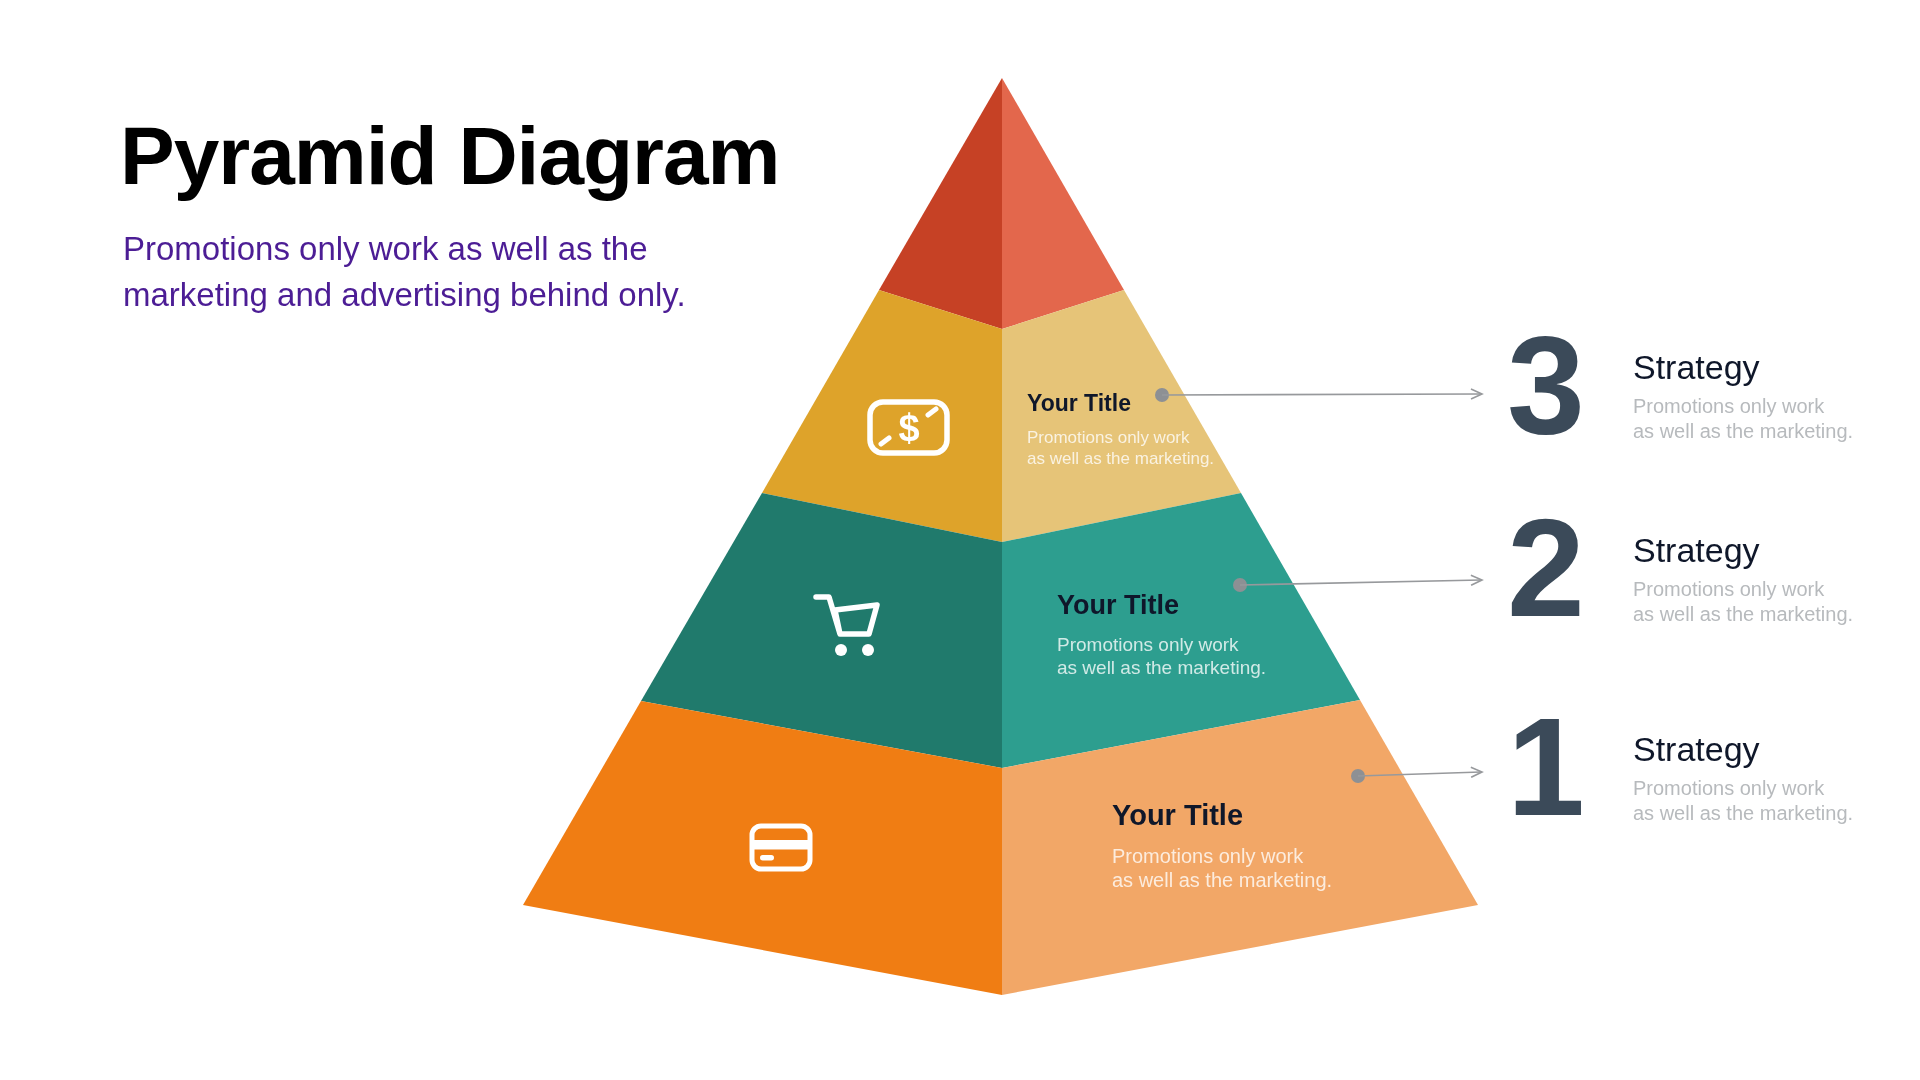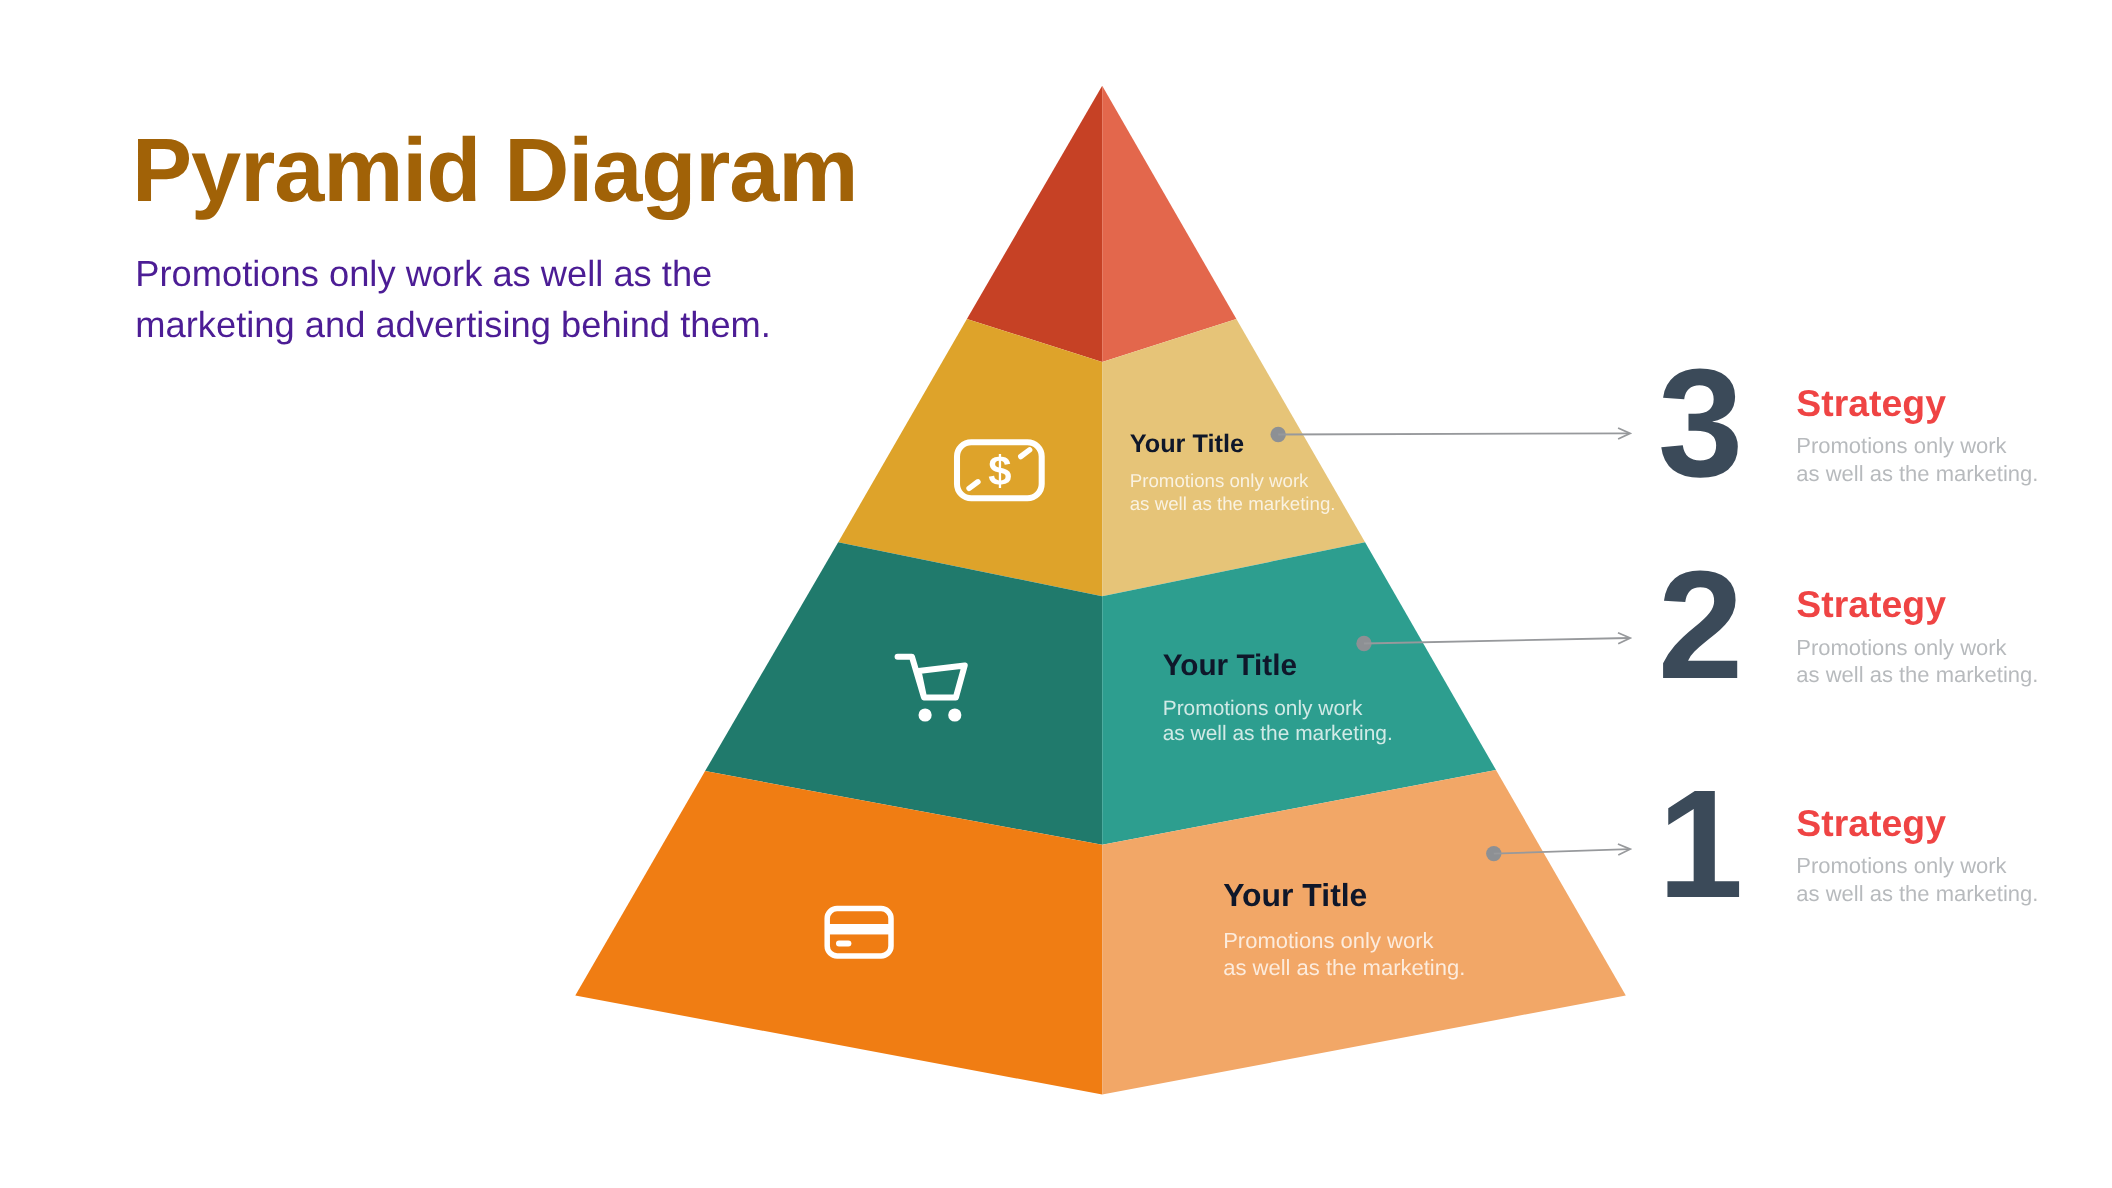--- a/index.html
+++ b/index.html
@@ -5,21 +5,21 @@
   * { margin:0; padding:0; box-sizing:border-box; }
   html,body { width:1920px; height:1080px; background:#ffffff; overflow:hidden; }
   body { font-family:"Liberation Sans", sans-serif; position:relative; }
 
   .slide { position:absolute; inset:0; width:1920px; height:1080px; }
 
   
   .page-title {
     position:absolute; left:120px; top:107px;
     font-size:82px; font-weight:bold; letter-spacing:-1px;
-    color:#a16207; line-height:1.2; white-space:nowrap;
+    color:#000000; line-height:1.2; white-space:nowrap;
   }
   .page-subtitle {
     position:absolute; left:123px; top:226px;
     font-size:33px; line-height:46px; font-weight:400;
     color:#4c1d95;
   }
   .page-subtitle span { display:block; }
 
   
   .pyramid-svg { position:absolute; left:0; top:0; width:1920px; height:1080px; }
@@ -43,40 +43,40 @@
   .face-text-l1 .ft-desc  { font-size:20px; line-height:24px; margin-top:12px; }
 
   
   .legend-row { position:absolute; left:1507px; display:flex; align-items:flex-start; }
   .legend-number {
     width:126px; font-size:140px; font-weight:bold; line-height:1;
     color:#3b4a59; letter-spacing:-3px;
   }
   .legend-body { padding-top:32px; }
   .legend-label {
-    font-size:34px; font-weight:bold; color:#ef4444; line-height:1.2;
+    font-size:34px; font-weight:normal; color:#0f172a; line-height:1.2;
   }
   .legend-desc {
     margin-top:6px; font-size:20px; line-height:25px; color:#b7babd;
   }
   .legend-desc span { display:block; }
 
   .legend-row-3 { top:315px; }
   .legend-row-2 { top:498px; }
   .legend-row-1 { top:697px; }
 </style>
 </head>
 <body>
 
 <div class="slide">
 
   <h1 class="page-title">Pyramid Diagram</h1>
   <p class="page-subtitle">
     <span>Promotions only work as well as the</span>
-    <span>marketing and advertising behind them.</span>
+    <span>marketing and advertising behind only.</span>
   </p>
 
   <svg class="pyramid-svg" viewBox="0 0 1920 1080" xmlns="http://www.w3.org/2000/svg">
     <defs>
       <marker id="arrowhead" markerWidth="14" markerHeight="12" refX="11" refY="6" orient="auto" markerUnits="userSpaceOnUse">
         <path d="M1,1 L12,6 L1,11" fill="none" stroke="#97999c" stroke-width="1.6"></path>
       </marker>
     </defs>
 
     <polygon points="1002,78 879,290 1002,329" fill="#c64125"></polygon>

